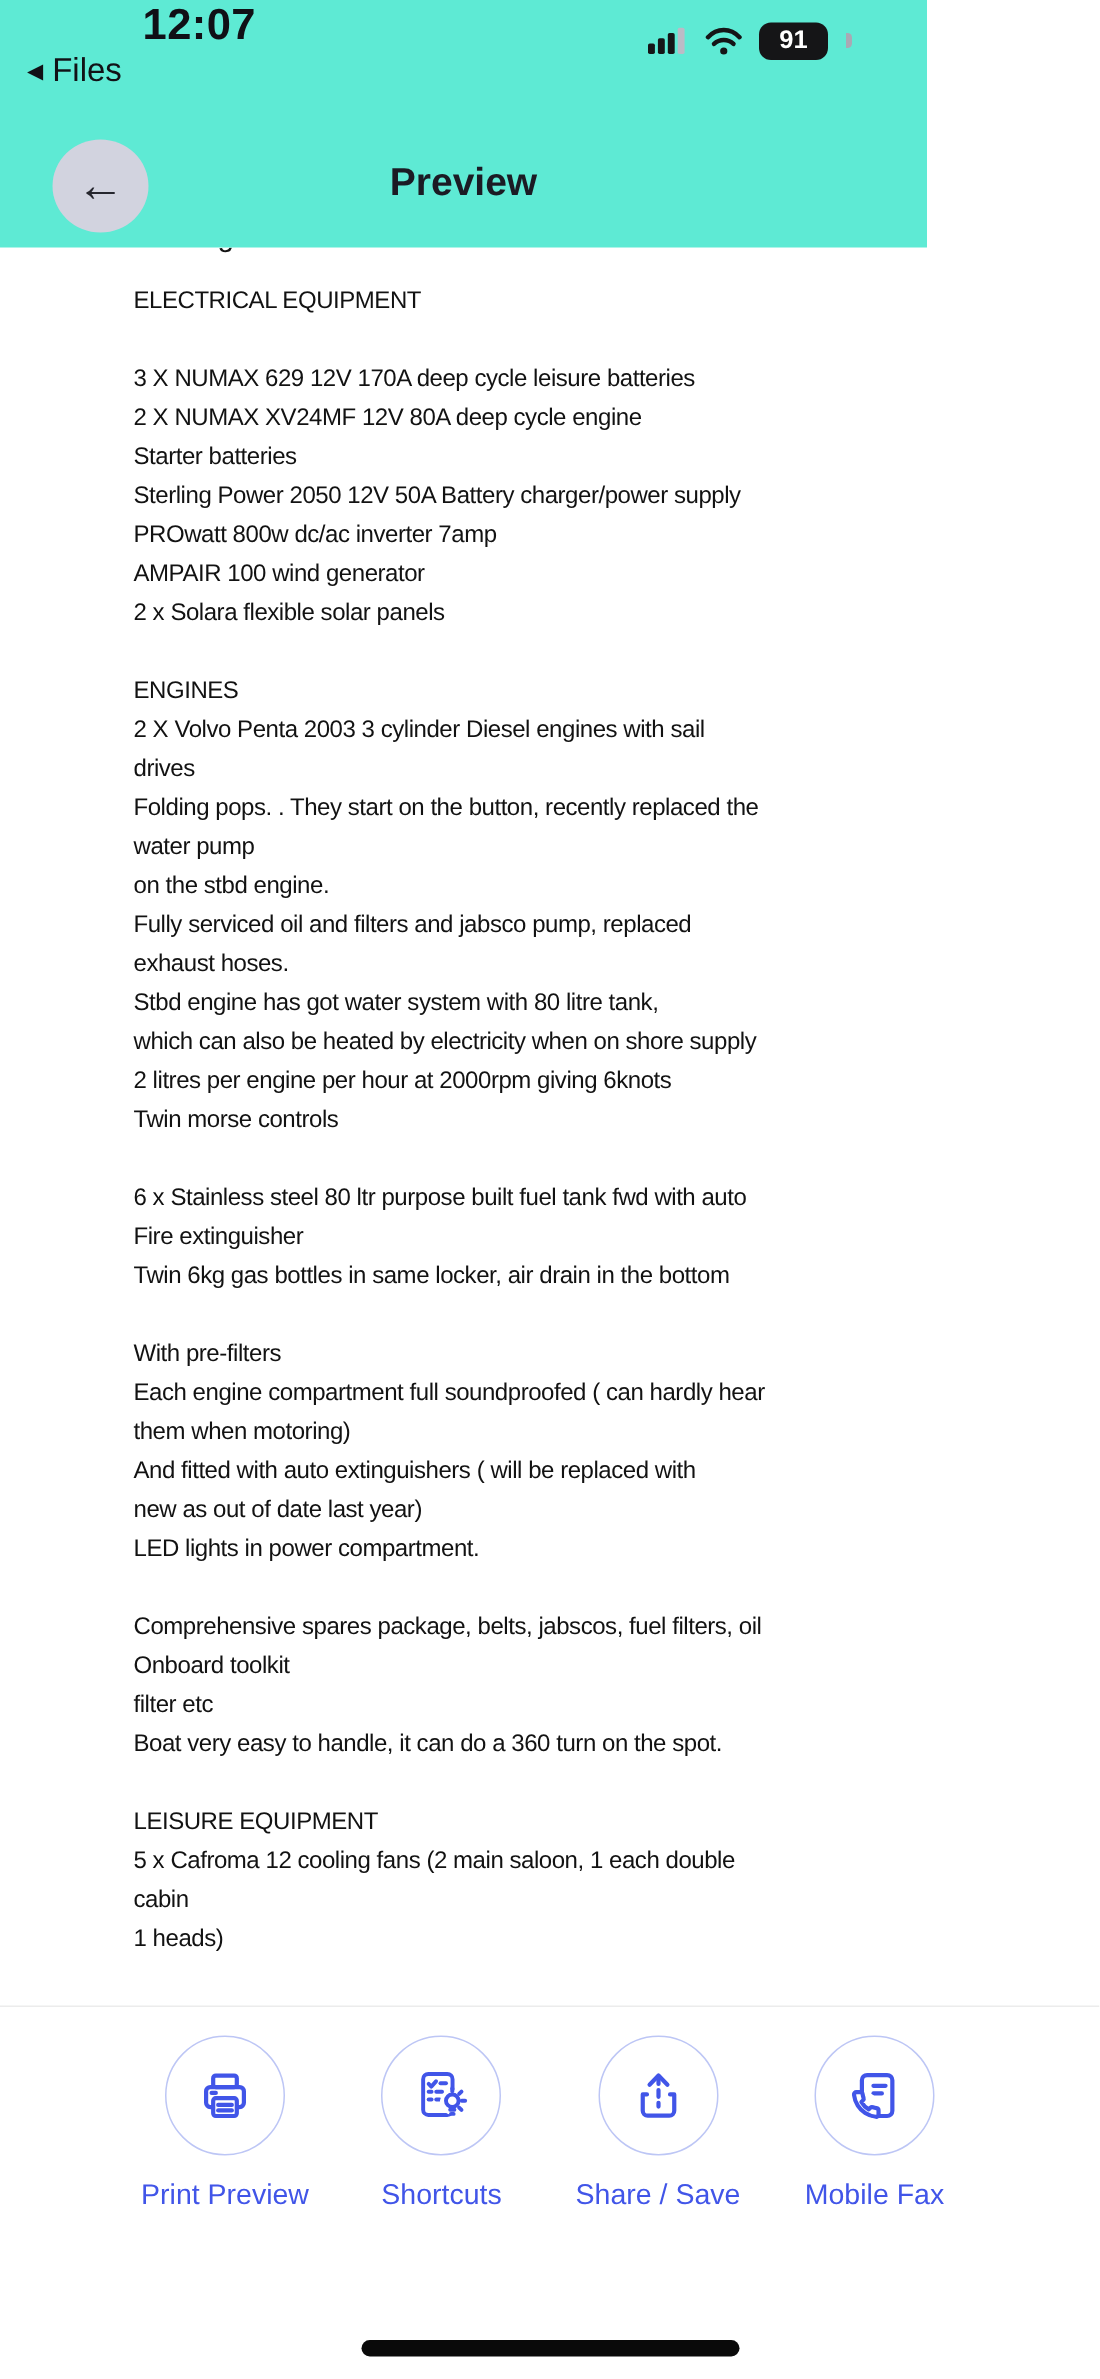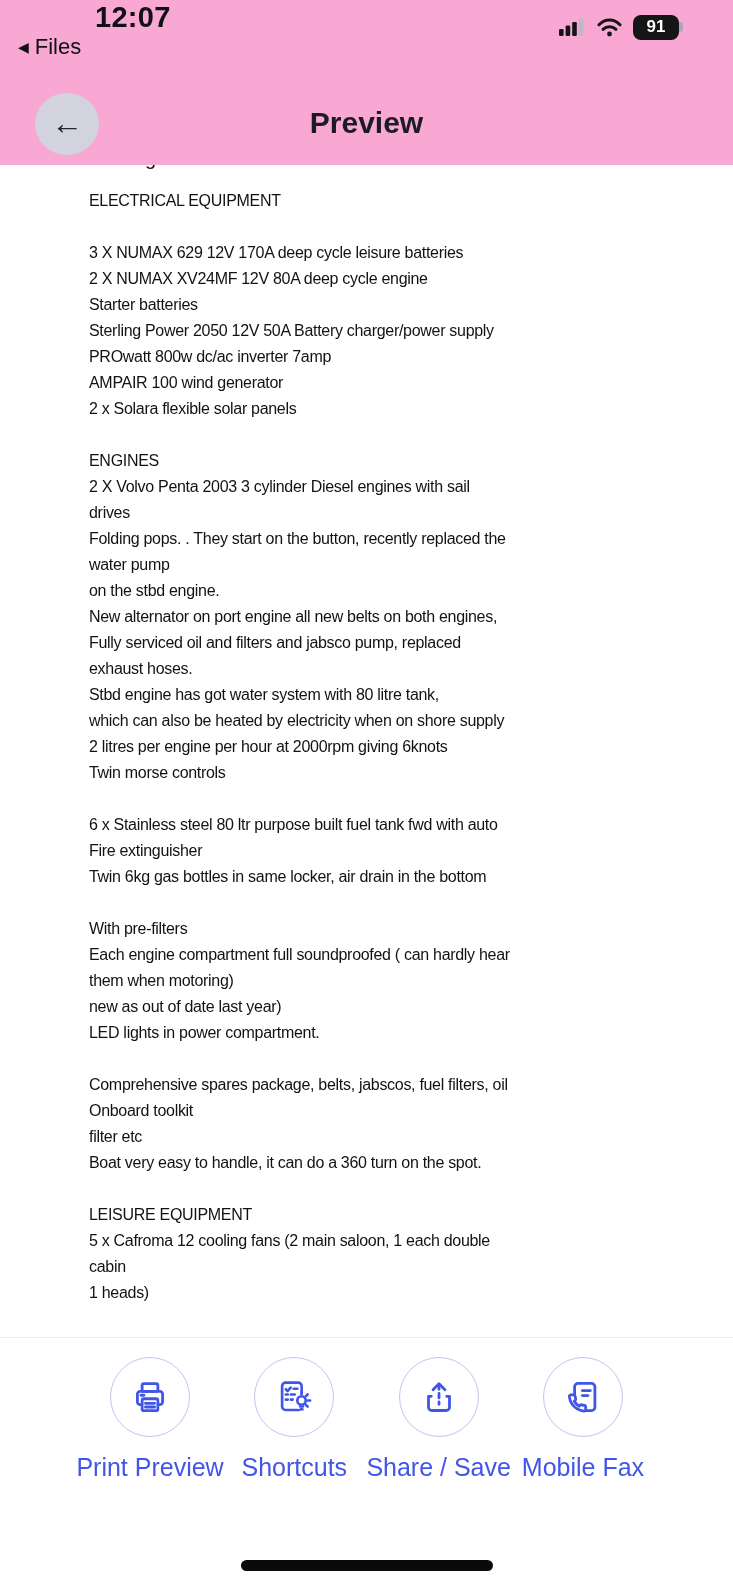--- a/index.html
+++ b/index.html
@@ -5,41 +5,41 @@
   * { margin: 0; padding: 0; box-sizing: border-box; }
   html, body { width: 733px; height: 1586px; overflow: hidden; }
   body {
     font-family: "Liberation Sans", sans-serif;
     background: #ffffff;
     position: relative;
   }
 
   
   .top-block {
-    position: absolute; top: 0; left: 0; width: 733px; height: 165px;
-    background: #f9a8d4;
+    position: absolute; top: 0; left: 0; width: 618px; height: 165px;
+    background: #5eead4;
     z-index: 5;
   }
   .status-time {
     position: absolute; left: 95px; top: 1px;
     font-size: 29px; font-weight: 700; color: #101016; letter-spacing: 0.3px;
   }
   .files-back {
     position: absolute; left: 18px; top: 34px;
     display: flex; align-items: center; gap: 6px;
     color: #111116; cursor: pointer;
   }
   .files-back .tri { font-size: 14px; line-height: 1; }
   .files-back .lbl { font-size: 22px; font-weight: 500; }
   .status-right {
     position: absolute; right: 50px; top: 13px;
     display: flex; align-items: center; gap: 11px; height: 28px;
   }
   .battery {
-    display: flex; align-items: center; gap: 0;
+    display: flex; align-items: center; gap: 12px;
   }
   .battery-pill {
     width: 46px; height: 25px; background: #151517; border-radius: 8px;
     color: #ffffff; font-size: 17px; font-weight: 700;
     display: flex; align-items: center; justify-content: center;
   }
   .battery-nub {
     width: 4px; height: 10px; background: #a9a9b4;
     border-radius: 0 3px 3px 0;
   }
@@ -49,21 +49,21 @@
     position: absolute; left: 35px; top: 93px;
     width: 64px; height: 62px; border-radius: 50%;
     background: #d2d3df;
     display: flex; align-items: center; justify-content: center;
     cursor: pointer;
   }
   .back-arrow { font-size: 32px; color: #26262e; line-height: 1; margin-top: -3px; }
   .header-title {
     position: absolute; left: 0; right: 0; top: 106px;
     text-align: center;
-    font-size: 30px; font-weight: 600; color: #1b1b24;
+    font-size: 26px; font-weight: 600; color: #1b1b24;
   }
 
   
   .doc {
     position: absolute; top: 165px; left: 0; width: 733px; height: 1172px;
     background: #ffffff; overflow: hidden;
     padding: 0 0 0 89px;
     color: #121212;
   }
   .doc-clip {
@@ -92,21 +92,21 @@
     width: 144px; display: flex; flex-direction: column; align-items: center;
     cursor: pointer;
   }
   .tool-circle {
     width: 80px; height: 80px; border-radius: 50%;
     border: 1.5px solid #bdc6f5; background: #ffffff;
     display: flex; align-items: center; justify-content: center;
   }
   .tool-circle svg { display: block; }
   .tool-label {
-    margin-top: 16px; font-size: 25px; color: #4155e8; font-weight: 500;
+    margin-top: 16px; font-size: 19px; color: #4155e8; font-weight: 500;
     white-space: nowrap;
   }
 
   
   .home-indicator {
     position: absolute; bottom: 15px; left: 50%; transform: translateX(-50%);
     width: 252px; height: 11px; border-radius: 6px; background: #0a0a0a;
   }
 </style>
 </head>
@@ -163,35 +163,35 @@
       <div class="doc-line">PROwatt 800w dc/ac inverter 7amp</div>
       <div class="doc-line">AMPAIR 100 wind generator</div>
       <div class="doc-line">2 x Solara flexible solar panels</div>
       <div class="doc-line"></div>
       <div class="doc-line">ENGINES</div>
       <div class="doc-line">2 X Volvo Penta 2003 3 cylinder Diesel engines with sail</div>
       <div class="doc-line">drives</div>
       <div class="doc-line">Folding pops. . They start on the button, recently replaced the</div>
       <div class="doc-line">water pump</div>
       <div class="doc-line">on the stbd engine.</div>
-      <div class="doc-line">New alternator on port engine all new belts on both engines,</div>
       <div class="doc-line">Fully serviced oil and filters and jabsco pump, replaced</div>
       <div class="doc-line">exhaust hoses.</div>
       <div class="doc-line">Stbd engine has got water system with 80 litre tank,</div>
       <div class="doc-line">which can also be heated by electricity when on shore supply</div>
       <div class="doc-line">2 litres per engine per hour at 2000rpm giving 6knots</div>
       <div class="doc-line">Twin morse controls</div>
       <div class="doc-line"></div>
       <div class="doc-line">6 x Stainless steel 80 ltr purpose built fuel tank fwd with auto</div>
       <div class="doc-line">Fire extinguisher</div>
       <div class="doc-line">Twin 6kg gas bottles in same locker, air drain in the bottom</div>
       <div class="doc-line"></div>
       <div class="doc-line">With pre-filters</div>
       <div class="doc-line">Each engine compartment full soundproofed ( can hardly hear</div>
       <div class="doc-line">them when motoring)</div>
+      <div class="doc-line">And fitted with auto extinguishers ( will be replaced with</div>
       <div class="doc-line">new as out of date last year)</div>
       <div class="doc-line">LED lights in power compartment.</div>
       <div class="doc-line"></div>
       <div class="doc-line">Comprehensive spares package, belts, jabscos, fuel filters, oil</div>
       <div class="doc-line">Onboard toolkit</div>
       <div class="doc-line">filter etc</div>
       <div class="doc-line">Boat very easy to handle, it can do a 360 turn on the spot.</div>
       <div class="doc-line"></div>
       <div class="doc-line">LEISURE EQUIPMENT</div>
       <div class="doc-line">5 x Cafroma 12 cooling fans (2 main saloon, 1 each double</div>

